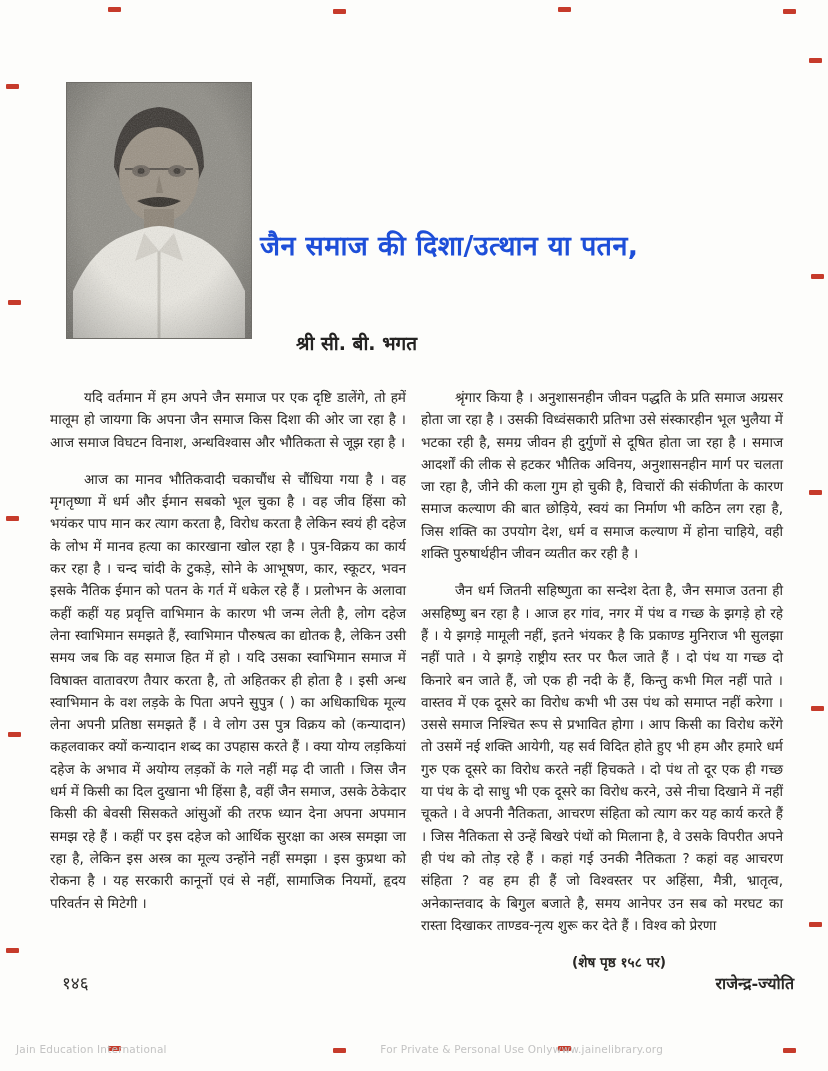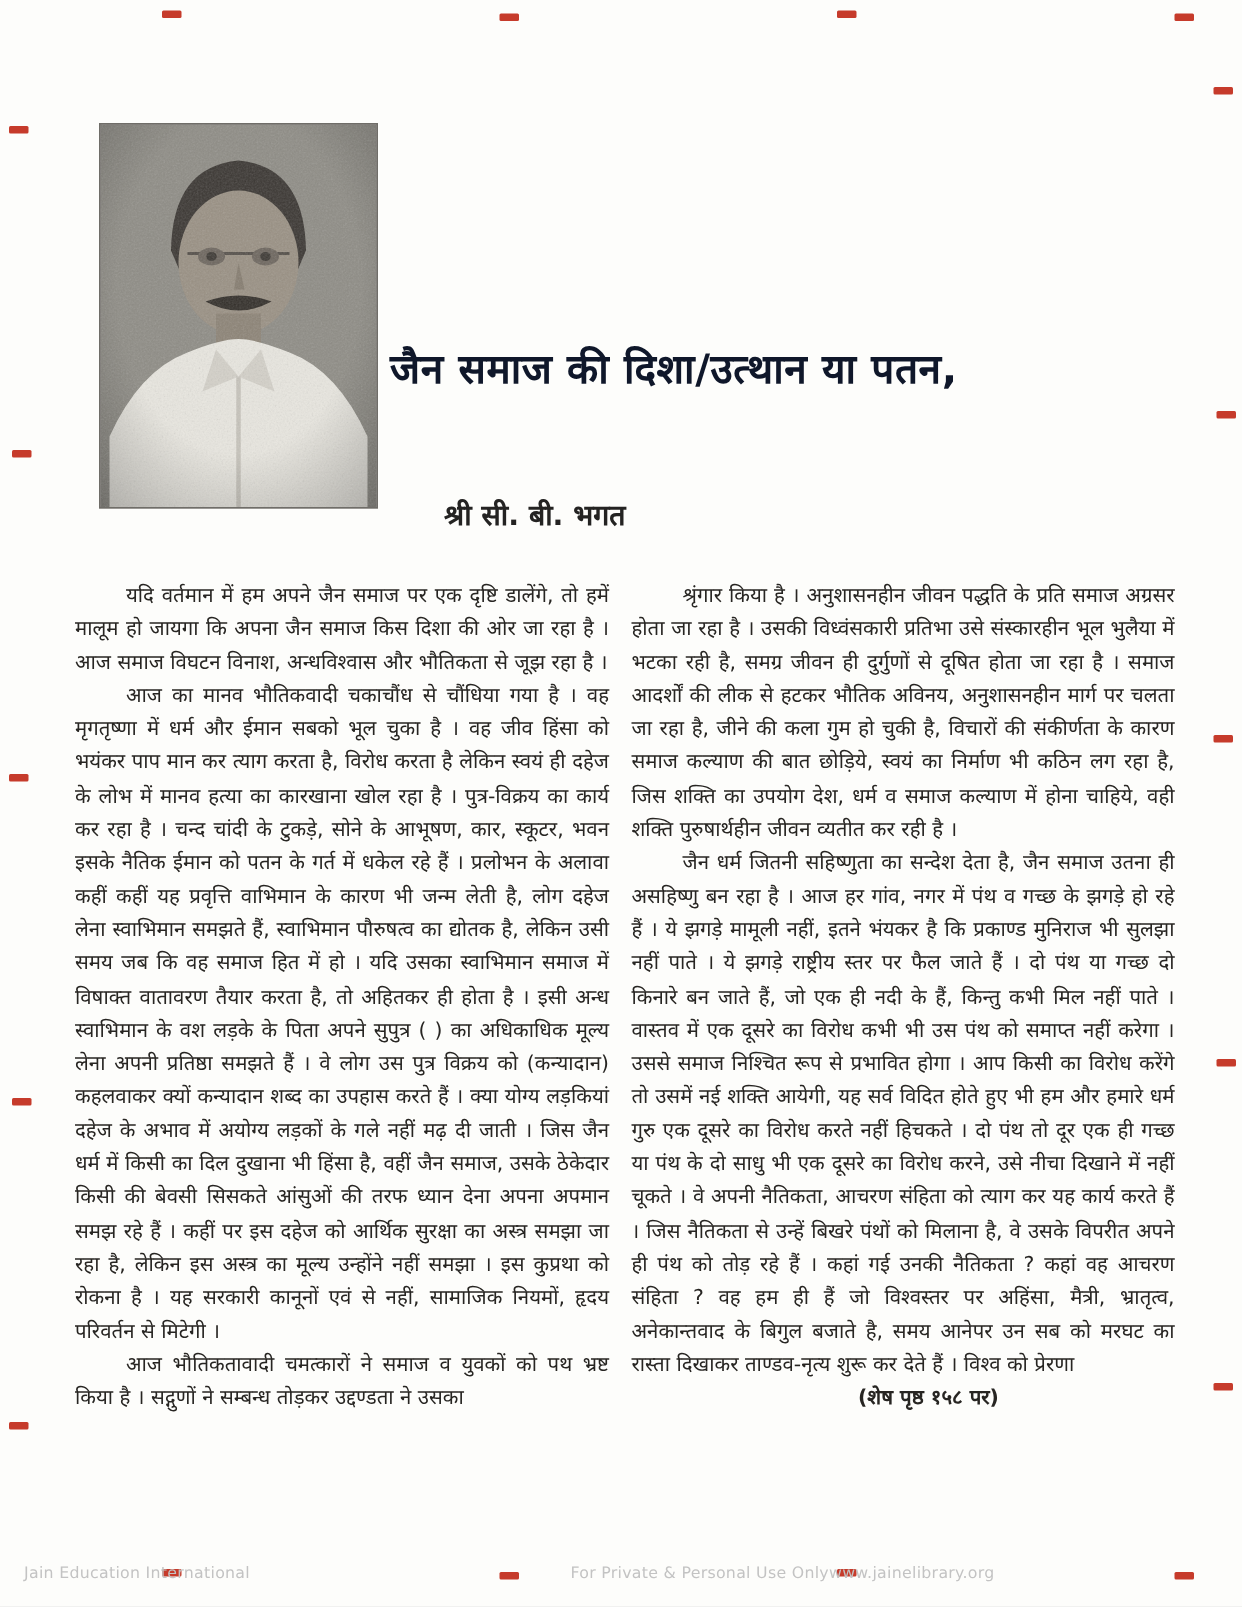--- a/index.html
+++ b/index.html
@@ -14,37 +14,37 @@
 
   
   .photo {
     position:absolute; left:66px; top:82px; width:186px; height:257px;
     border:1px solid #6f6d68; box-sizing:border-box; background:#908e88;
   }
   .photo svg { display:block; }
 
   .title {
     position:absolute; left:260px; top:226px; margin:0;
-    font-size:27px; font-weight:bold; letter-spacing:0.4px; color:#0f172a;
+    font-size:27px; font-weight:bold; letter-spacing:0.4px; color:#1d4ed8;
     white-space:nowrap;
   }
   .author {
     position:absolute; left:296px; top:330px;
     font-size:19px; font-weight:bold; color:#242322;
   }
 
   .columns {
     position:absolute; left:50px; top:386px; width:733px;
     display:flex; justify-content:space-between;
   }
   .col { text-align:justify; font-size:13.6px; line-height:22.3px; color:#272522; }
   .col-left  { width:356px; }
   .col-right { width:362px; }
   .col p { margin:0 0 0 0; text-indent:34px; }
-  .col p + p { margin-top:0; }
+  .col p + p { margin-top:15px; }
   .cont-note { text-align:center; text-indent:0; margin-top:2px;font-weight:bold; }
 
   .pageline {
     position:absolute; left:62px; right:34px; top:963px;
     display:flex; justify-content:space-between; align-items:flex-end;
     font-size:16px; font-weight:bold; color:#2a2927;
   }
   .pageline .pgnum { font-weight:normal; font-size:17px; padding-top:8px; }
 
   .scan-footer {
@@ -127,29 +127,32 @@
   </div>
 
   <h1 class="title">जैन समाज की दिशा/उत्थान या पतन,</h1>
 
   <div class="author">श्री सी. बी. भगत</div>
 
   <div class="columns">
     <div class="col col-left">
       <p>यदि वर्तमान में हम अपने जैन समाज पर एक दृष्टि डालेंगे, तो हमें मालूम हो जायगा कि अपना जैन समाज किस दिशा की ओर जा रहा है । आज समाज विघटन विनाश, अन्धविश्वास और भौतिकता से जूझ रहा है ।</p>
       <p>आज का मानव भौतिकवादी चकाचौंध से चौंधिया गया है । वह मृगतृष्णा में धर्म और ईमान सबको भूल चुका है । वह जीव हिंसा को भयंकर पाप मान कर त्याग करता है, विरोध करता है लेकिन स्वयं ही दहेज के लोभ में मानव हत्या का कारखाना खोल रहा है । पुत्र-विक्रय का कार्य कर रहा है । चन्द चांदी के टुकड़े, सोने के आभूषण, कार, स्कूटर, भवन इसके नैतिक ईमान को पतन के गर्त में धकेल रहे हैं । प्रलोभन के अलावा कहीं कहीं यह प्रवृत्ति वाभिमान के कारण भी जन्म लेती है, लोग दहेज लेना स्वाभिमान समझते हैं, स्वाभिमान पौरुषत्व का द्योतक है, लेकिन उसी समय जब कि वह समाज हित में हो । यदि उसका स्वाभिमान समाज में विषाक्त वातावरण तैयार करता है, तो अहितकर ही होता है । इसी अन्ध स्वाभिमान के वश लड़के के पिता अपने सुपुत्र ( ) का अधिकाधिक मूल्य लेना अपनी प्रतिष्ठा समझते हैं । वे लोग उस पुत्र विक्रय को (कन्यादान) कहलवाकर क्यों कन्यादान शब्द का उपहास करते हैं । क्या योग्य लड़कियां दहेज के अभाव में अयोग्य लड़कों के गले नहीं मढ़ दी जाती । जिस जैन धर्म में किसी का दिल दुखाना भी हिंसा है, वहीं जैन समाज, उसके ठेकेदार किसी की बेवसी सिसकते आंसुओं की तरफ ध्यान देना अपना अपमान समझ रहे हैं । कहीं पर इस दहेज को आर्थिक सुरक्षा का अस्त्र समझा जा रहा है, लेकिन इस अस्त्र का मूल्य उन्होंने नहीं समझा । इस कुप्रथा को रोकना है । यह सरकारी कानूनों एवं से नहीं, सामाजिक नियमों, हृदय परिवर्तन से मिटेगी ।</p>
-      <p>आज भौतिकतावादी चमत्कारों ने समाज व युवकों को पथ भ्रष्ट किया है । सद्गुणों ने सम्बन्ध तोड़कर उद्दण्डता ने उसका</p>
     </div>
     <div class="col col-right">
       <p>श्रृंगार किया है । अनुशासनहीन जीवन पद्धति के प्रति समाज अग्रसर होता जा रहा है । उसकी विध्वंसकारी प्रतिभा उसे संस्कारहीन भूल भुलैया में भटका रही है, समग्र जीवन ही दुर्गुणों से दूषित होता जा रहा है । समाज आदर्शों की लीक से हटकर भौतिक अविनय, अनुशासनहीन मार्ग पर चलता जा रहा है, जीने की कला गुम हो चुकी है, विचारों की संकीर्णता के कारण समाज कल्याण की बात छोड़िये, स्वयं का निर्माण भी कठिन लग रहा है, जिस शक्ति का उपयोग देश, धर्म व समाज कल्याण में होना चाहिये, वही शक्ति पुरुषार्थहीन जीवन व्यतीत कर रही है ।</p>
       <p>जैन धर्म जितनी सहिष्णुता का सन्देश देता है, जैन समाज उतना ही असहिष्णु बन रहा है । आज हर गांव, नगर में पंथ व गच्छ के झगड़े हो रहे हैं । ये झगड़े मामूली नहीं, इतने भंयकर है कि प्रकाण्ड मुनिराज भी सुलझा नहीं पाते । ये झगड़े राष्ट्रीय स्तर पर फैल जाते हैं । दो पंथ या गच्छ दो किनारे बन जाते हैं, जो एक ही नदी के हैं, किन्तु कभी मिल नहीं पाते । वास्तव में एक दूसरे का विरोध कभी भी उस पंथ को समाप्त नहीं करेगा । उससे समाज निश्चित रूप से प्रभावित होगा । आप किसी का विरोध करेंगे तो उसमें नई शक्ति आयेगी, यह सर्व विदित होते हुए भी हम और हमारे धर्म गुरु एक दूसरे का विरोध करते नहीं हिचकते । दो पंथ तो दूर एक ही गच्छ या पंथ के दो साधु भी एक दूसरे का विरोध करने, उसे नीचा दिखाने में नहीं चूकते । वे अपनी नैतिकता, आचरण संहिता को त्याग कर यह कार्य करते हैं । जिस नैतिकता से उन्हें बिखरे पंथों को मिलाना है, वे उसके विपरीत अपने ही पंथ को तोड़ रहे हैं । कहां गई उनकी नैतिकता ? कहां वह आचरण संहिता ? वह हम ही हैं जो विश्वस्तर पर अहिंसा, मैत्री, भ्रातृत्व, अनेकान्तवाद के बिगुल बजाते है, समय आनेपर उन सब को मरघट का रास्ता दिखाकर ताण्डव-नृत्य शुरू कर देते हैं । विश्व को प्रेरणा</p>
       <p class="cont-note">(शेष पृष्ठ १५८ पर)</p>
     </div>
   </div>
 
+  <div class="pageline">
+    <span class="pgnum">१४६</span>
+    <span>राजेन्द्र-ज्योति</span>
+  </div>
 
   <div class="scan-footer">
     <span class="f-left">Jain Education International</span>
     <span class="f-center">For Private &amp; Personal Use Only</span>
     <span class="f-right">www.jainelibrary.org</span>
   </div>
 
 </div>
 
 </body></html>

